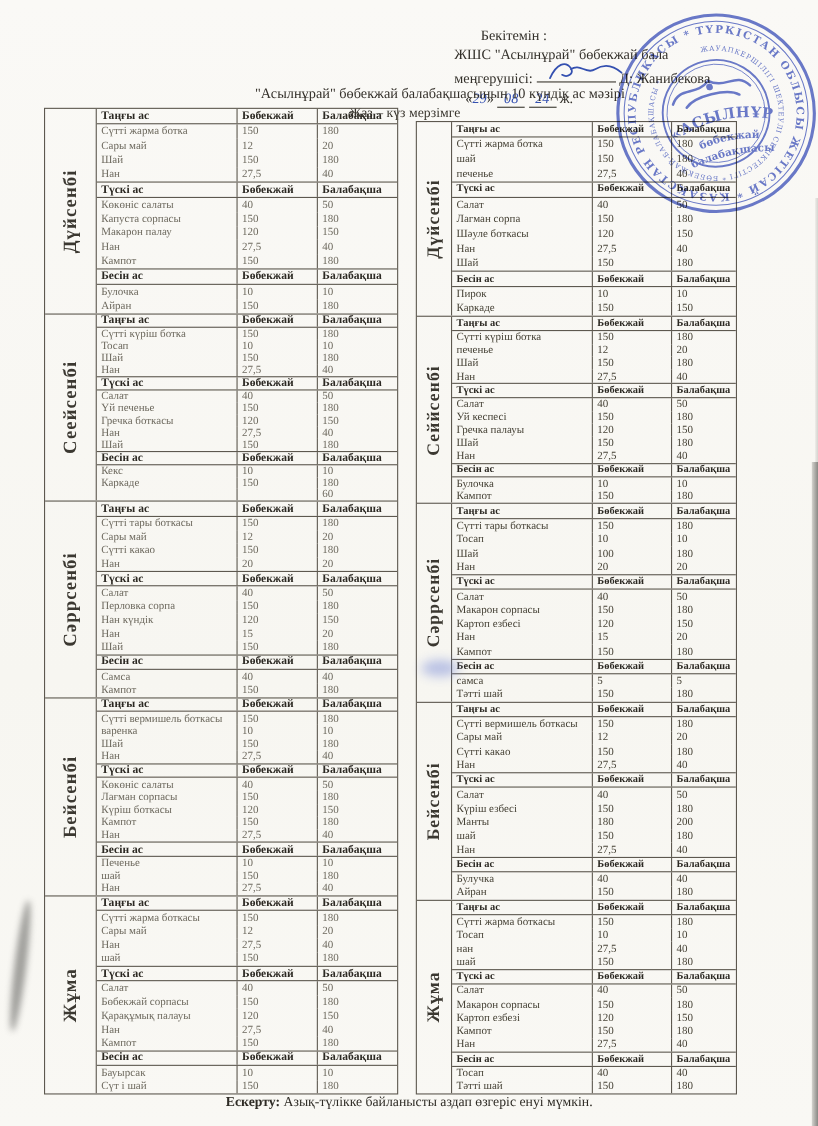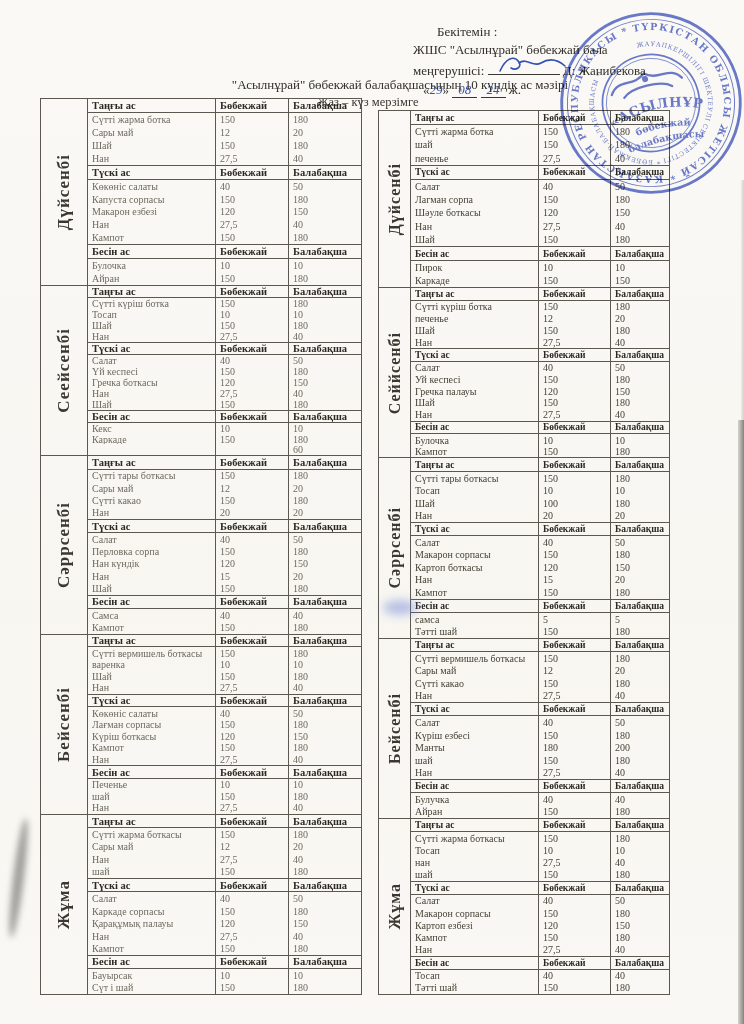--- a/index.html
+++ b/index.html
@@ -140,21 +140,21 @@
               <div class="c dish">Көкөніс салаты</div>
               <div class="c v1">40</div>
               <div class="c v2">50</div>
             </div>
             <div class="row item-row">
               <div class="c dish">Капуста сорпасы</div>
               <div class="c v1">150</div>
               <div class="c v2">180</div>
             </div>
             <div class="row item-row">
-              <div class="c dish">Макарон езбезі</div>
+              <div class="c dish">Макарон палау</div>
               <div class="c v1">120</div>
               <div class="c v2">150</div>
             </div>
             <div class="row item-row">
               <div class="c dish">Нан</div>
               <div class="c v1">27,5</div>
               <div class="c v2">40</div>
             </div>
             <div class="row item-row">
               <div class="c dish">Кампот</div>
@@ -218,21 +218,21 @@
               <div class="c dish">Түскі ас</div>
               <div class="c v1">Бөбекжай</div>
               <div class="c v2">Балабақша</div>
             </div>
             <div class="row item-row">
               <div class="c dish">Салат</div>
               <div class="c v1">40</div>
               <div class="c v2">50</div>
             </div>
             <div class="row item-row">
-              <div class="c dish">Үй кеспесі</div>
+              <div class="c dish">Үй печенье</div>
               <div class="c v1">150</div>
               <div class="c v2">180</div>
             </div>
             <div class="row item-row">
               <div class="c dish">Гречка боткасы</div>
               <div class="c v1">120</div>
               <div class="c v2">150</div>
             </div>
             <div class="row item-row">
               <div class="c dish">Нан</div>
@@ -477,21 +477,21 @@
               <div class="c dish">Түскі ас</div>
               <div class="c v1">Бөбекжай</div>
               <div class="c v2">Балабақша</div>
             </div>
             <div class="row item-row">
               <div class="c dish">Салат</div>
               <div class="c v1">40</div>
               <div class="c v2">50</div>
             </div>
             <div class="row item-row">
-              <div class="c dish">Каркаде сорпасы</div>
+              <div class="c dish">Бөбекжай сорпасы</div>
               <div class="c v1">150</div>
               <div class="c v2">180</div>
             </div>
             <div class="row item-row">
               <div class="c dish">Қарақұмық палауы</div>
               <div class="c v1">120</div>
               <div class="c v2">150</div>
             </div>
             <div class="row item-row">
               <div class="c dish">Нан</div>
@@ -728,21 +728,21 @@
               <div class="c dish">Салат</div>
               <div class="c v1">40</div>
               <div class="c v2">50</div>
             </div>
             <div class="row item-row">
               <div class="c dish">Макарон сорпасы</div>
               <div class="c v1">150</div>
               <div class="c v2">180</div>
             </div>
             <div class="row item-row">
-              <div class="c dish">Картоп боткасы</div>
+              <div class="c dish">Картоп езбесі</div>
               <div class="c v1">120</div>
               <div class="c v2">150</div>
             </div>
             <div class="row item-row">
               <div class="c dish">Нан</div>
               <div class="c v1">15</div>
               <div class="c v2">20</div>
             </div>
             <div class="row item-row">
               <div class="c dish">Кампот</div>
@@ -930,20 +930,23 @@
             <div class="row item-row">
               <div class="c dish">Тәтті шай</div>
               <div class="c v1">150</div>
               <div class="c v2">180</div>
             </div>
           </div>
         </div>
       </div>
     </div>
 
+  <div id="footer">
+    <b>Ескерту:</b><span> Азық-түлікке байланысты аздап өзгеріс енуі мүмкін.</span>
+  </div>
 
   <svg id="stamp" viewBox="0 0 200 200">
     <defs>
       <path id="tp-outer" d="M100,23 a77,77 0 1,1 -0.1,0" fill="none"></path>
       <path id="tp-ring" d="M100,40 a60,60 0 1,1 -0.1,0" fill="none"></path>
       <path id="tp-name" d="M50,118 Q100,97 150,118" fill="none"></path>
       <path id="tp-sub1" d="M66,133 Q100,123 134,133" fill="none"></path>
       <path id="tp-sub2" d="M56,148 Q100,137 144,148" fill="none"></path>
     </defs>
     <g stroke="#4a5ec4" fill="none">

